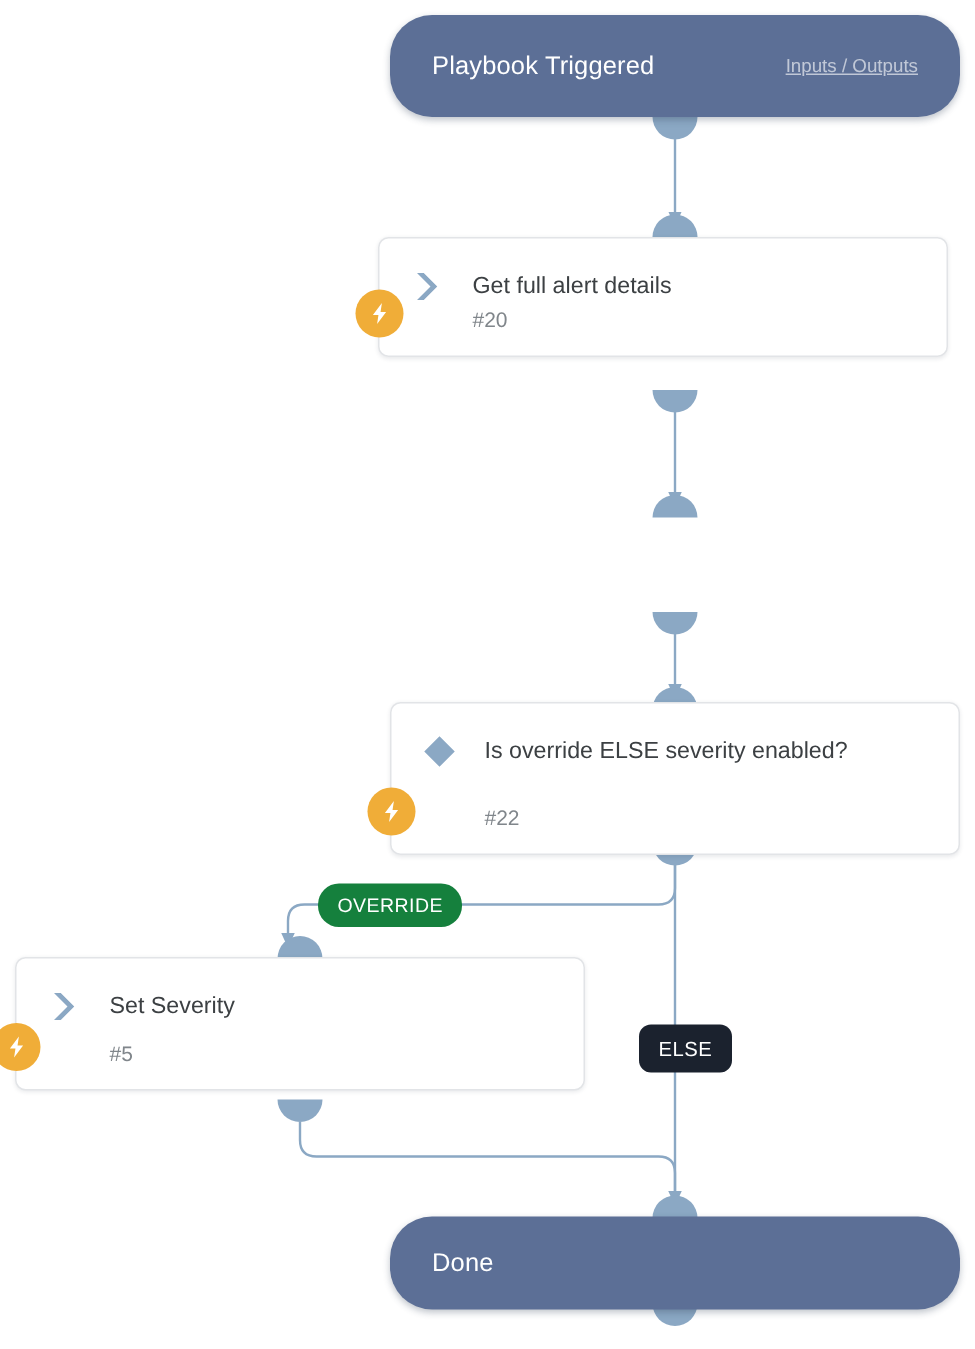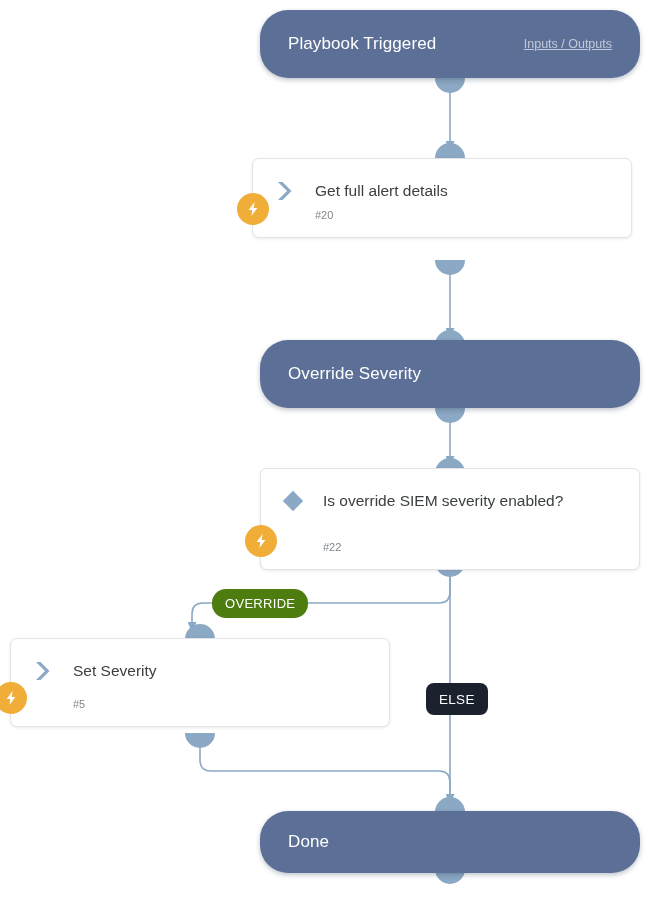--- a/index.html
+++ b/index.html
@@ -73,21 +73,21 @@
     top: 20px;
     right: 16px;
     font-size: 15.5px;
     line-height: 24px;
     color: #3c4043;
   }
   .card-num {
     position: absolute;
     left: 62px;
     bottom: 16px;
-    font-size: 11px;
+    font-size: 14px;
     color: #80868b;
   }
 
   
   .glyph {
     position: absolute;
     left: 18px;
     top: 18px;
     width: 28px;
     height: 28px;
@@ -115,21 +115,21 @@
     position: absolute;
     z-index: 4;
     box-sizing: border-box;
     display: flex;
     align-items: center;
     justify-content: center;
     color: #ffffff;
     white-space: nowrap;
   }
   .chip-override {
-    background: #4d7c0f;
+    background: #15803d;
     border-radius: 14px;
     height: 29px;
     padding: 0 13px;
     font-size: 13px;
     letter-spacing: .3px;
   }
   .chip-else {
     background: #1b222e;
     border-radius: 8px;
     height: 32px;
@@ -201,31 +201,28 @@
     </span>
     <div class="card-title">Get full alert details</div>
     <div class="card-num">#20</div>
     <span class="bolt">
       <svg width="18" height="18" viewBox="0 0 18 18">
         <path d="M10.6 2 L4.6 10 L8.3 10 L7.4 16 L13.4 8 L9.7 8 Z" fill="#ffffff"></path>
       </svg>
     </span>
   </div>
 
-  <div class="stage" style="left:260px; top:340px; width:380px; height:68px;">
-    <span class="stage-title">Override Severity</span>
-  </div>
 
   <div class="card" style="left:260px; top:468px; width:380px; height:102px;">
     <span class="glyph">
       <svg width="28" height="28" viewBox="0 0 28 28">
         <rect x="6.8" y="6.8" width="14.4" height="14.4" fill="#8ba8c4" transform="rotate(45 14 14)"></rect>
       </svg>
     </span>
-    <div class="card-title">Is override SIEM severity enabled?</div>
+    <div class="card-title">Is override ELSE severity enabled?</div>
     <div class="card-num">#22</div>
     <span class="bolt">
       <svg width="18" height="18" viewBox="0 0 18 18">
         <path d="M10.6 2 L4.6 10 L8.3 10 L7.4 16 L13.4 8 L9.7 8 Z" fill="#ffffff"></path>
       </svg>
     </span>
   </div>
 
   <div class="chip chip-override" style="left:212px; top:589px;">
     <span>OVERRIDE</span>

